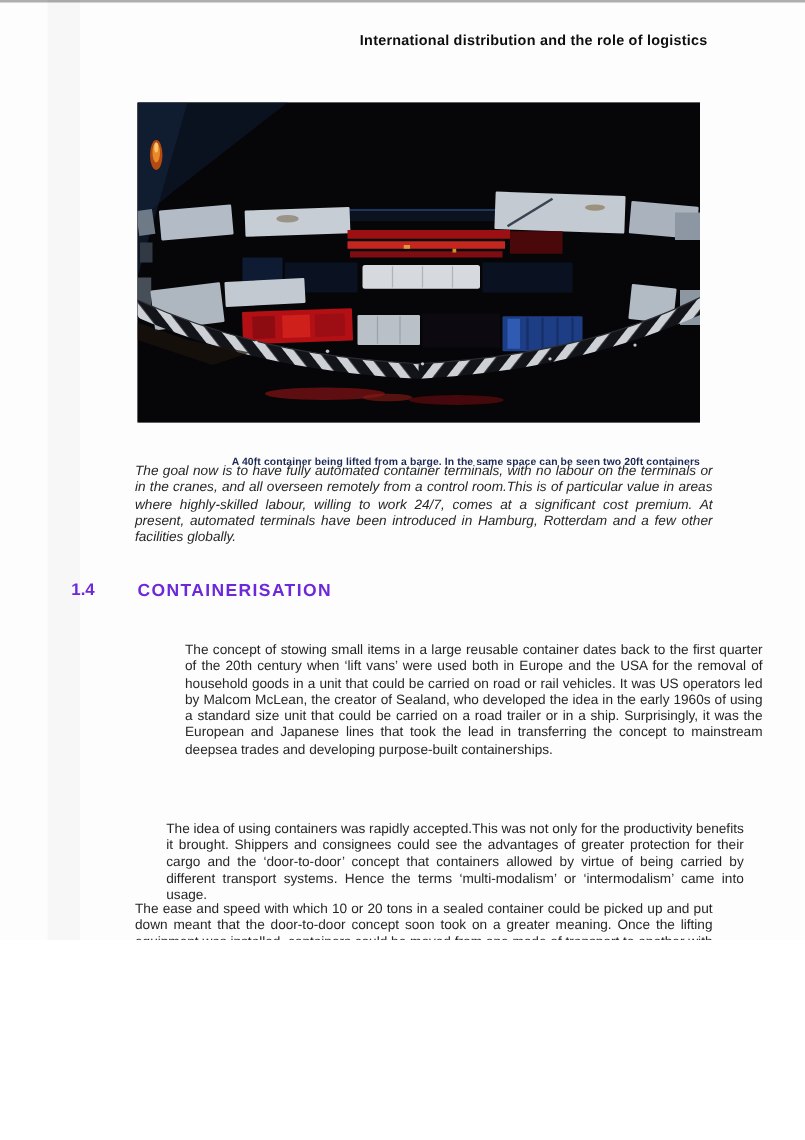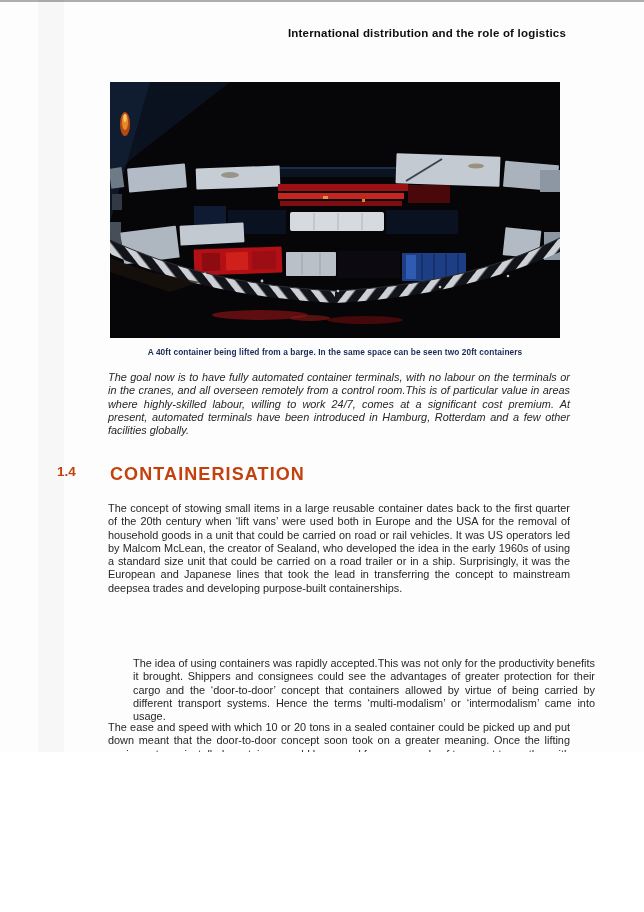--- a/index.html
+++ b/index.html
@@ -13,40 +13,40 @@
 
   .header {
     position:absolute; left:110px; top:27px; width:456px;
     text-align:right; font-size:11.5px; font-weight:bold; color:#0e0e0e; letter-spacing:0.2px;
   }
 
   .photo { position:absolute; left:110px; top:82px; width:450px; height:256px; background:#060609; }
   .photo svg { display:block; }
 
   .caption {
-    position:absolute; left:110px; top:347px; width:450px;
-    text-align:center; font-size:8.3px; font-weight:bold; color:#1c2955; letter-spacing:0.1px;
+    position:absolute; left:110px; top:364px; width:450px;
+    text-align:right; font-size:8.3px; font-weight:bold; color:#1c2955; letter-spacing:0.1px;
   }
 
   .para {
     position:absolute; left:108px; width:462px;
     font-size:10.9px; line-height:13.3px; color:#262626;
     text-align:justify;
   }
   .p-intro { top:371px;font-style:italic; }
-  .p-14   { top:502px; }
+  .p-14   { top:514px;margin-left:40px; }
   .p-15a  { top:657px;margin-left:25px; }
   .p-15b  { top:709px;margin-top:12px; }
   .p-15c  { top:811px; }
 
-  .sec-heading { position:absolute; left:57px; width:513px; height:18px; color:#c2410c; font-weight:bold; }
+  .sec-heading { position:absolute; left:57px; width:513px; height:18px; color:#6d28d9; font-weight:bold; }
   .h-14 { top:464px; }
   .h-15 { top:625px; }
   .sec-num   { position:absolute; left:0; top:0; font-size:13.5px; }
-  .sec-title { position:absolute; left:53px; top:0; font-size:18px; letter-spacing:1.1px; }
+  .sec-title { position:absolute; left:53px; top:0; font-size:14px; letter-spacing:1.1px; }
 
   .footer-rule { position:absolute; left:100px; top:844px; width:460px; border-top:1.5px solid #1a1a1a; }
   .footer-title { position:absolute; left:178px; top:848px; font-size:10.5px; color:#2b2b2b; }
   .page-number { position:absolute; left:548px; top:848px; font-size:11.5px; font-weight:bold; color:#0c0c0c; }
 
   .watermark { position:absolute; left:0; top:820px; width:644px; height:92px; pointer-events:none; }
   .sun { position:absolute; left:-5px; top:7px; width:84px; height:84px; }
   .wm-text {
     position:absolute; left:84px; top:12px;
     font-family:"DejaVu Serif","Liberation Serif",serif;

